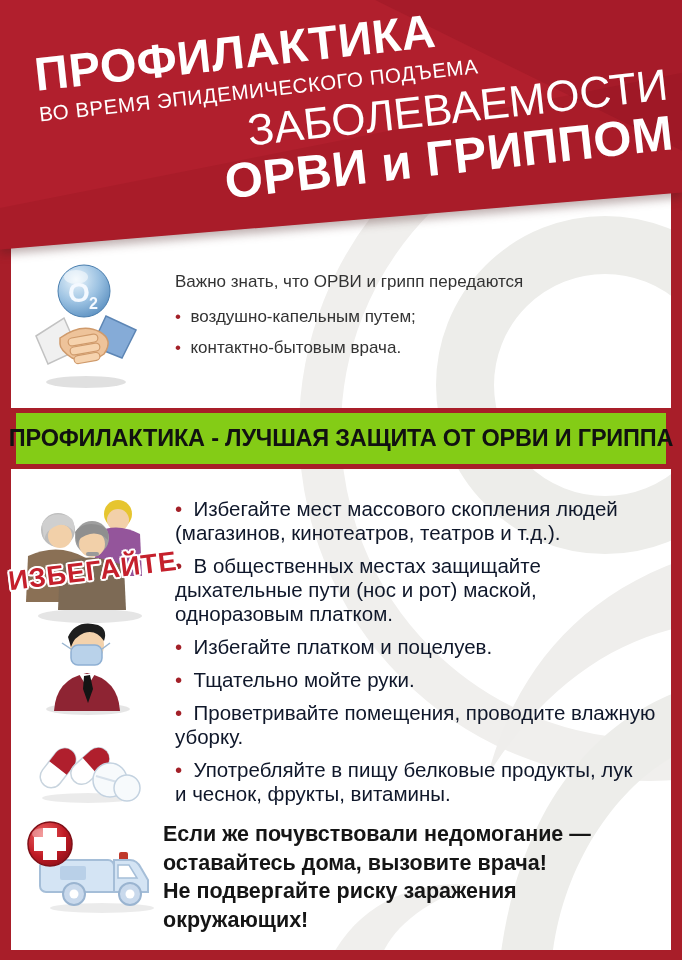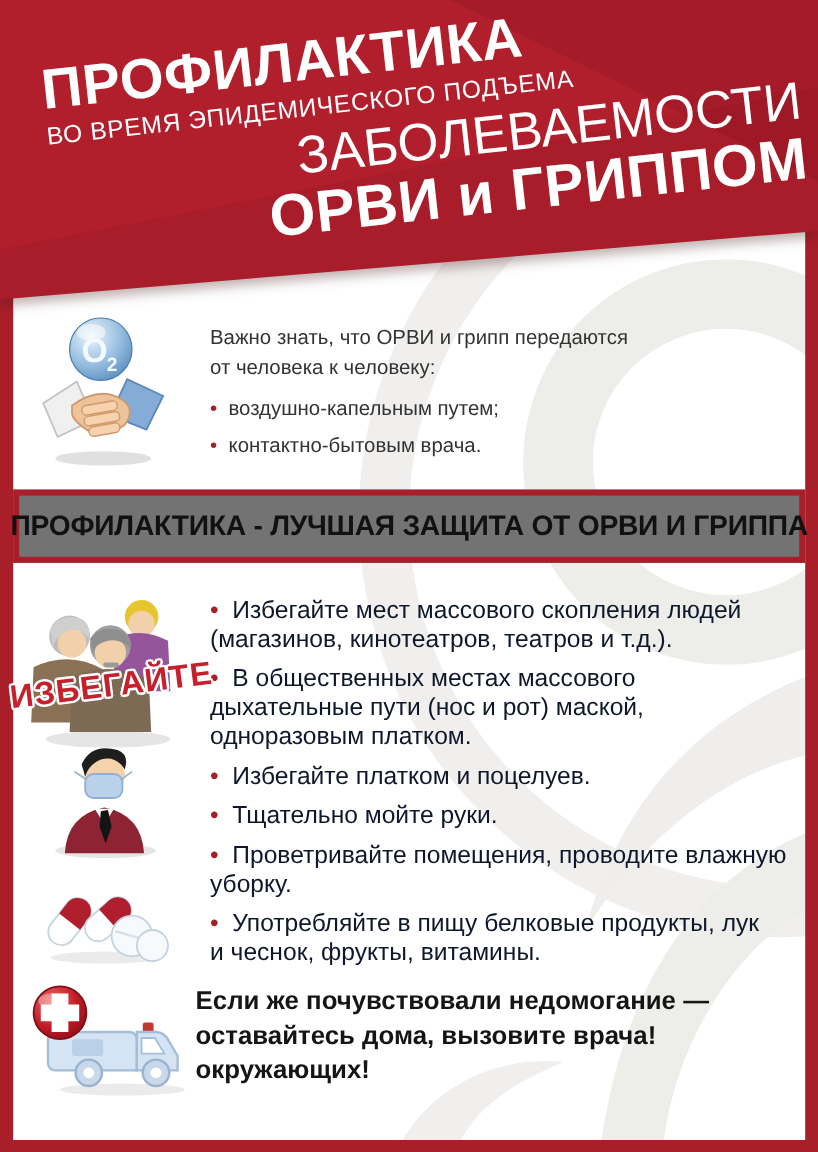--- a/index.html
+++ b/index.html
@@ -32,21 +32,21 @@
   
   .icon { position:absolute; z-index:6; }
   .intro-text { position:absolute; left:175px; top:270px; width:480px; z-index:6;
                 font-size:17px; line-height:24.5px; color:#333; }
   .intro-bullets { margin-top:8px; }
   .intro-bullet { margin:0 0 4px 0; line-height:27px; }
   .intro-bullet::before,{ }
   .dot-before::before { content:"•\00a0\00a0"; color:#a32028; }
   
   .banner-box { position:absolute; left:11px; top:408px; width:660px; height:61px; box-sizing:border-box;
-                border:5px solid #a81e29; background:#737373; z-index:6;
+                border:5px solid #a81e29; background:#84cc16; z-index:6;
                 display:flex; align-items:center; justify-content:center; }
   .banner-text { font-size:23.5px; font-weight:700; color:#111; letter-spacing:-.2px; white-space:nowrap; }
   
   .tips { position:absolute; left:175px; top:497px; width:495px; z-index:6;
           font-size:20.5px; line-height:24px; color:#0f172a; }
   .tip { margin:0 0 9px 0; }
   .tip-line { display:block; }
   
   .stamp { position:absolute; left:8px; top:556px; z-index:8;
            font-size:27px; font-weight:800; letter-spacing:1px; color:#c5202c;
@@ -108,21 +108,20 @@
     <path d="M26,34 Q48,18 66,28 Q80,36 70,50 Q54,62 38,54 Q26,46 26,40 Z" fill="#eec39a" stroke="#cf9a6b" stroke-width="1.5"></path>
     <g fill="#f6d3ae" stroke="#cf9a6b" stroke-width="1.2">
       <rect x="34" y="32" width="30" height="8" rx="4" transform="rotate(-10 49 36)"></rect>
       <rect x="36" y="41" width="30" height="8" rx="4" transform="rotate(-10 51 45)"></rect>
       <rect x="40" y="50" width="26" height="8" rx="4" transform="rotate(-10 53 54)"></rect>
     </g>
   </svg>
 
   <div class="intro-text">
     <div>Важно знать, что ОРВИ и грипп передаются</div>
-    <div>от человека к человеку:</div>
     <div class="intro-bullets">
       <div class="intro-bullet dot-before">воздушно-капельным путем;</div>
       <div class="intro-bullet dot-before">контактно-бытовым врача.</div>
     </div>
   </div>
 
   <div class="banner-box">
     <span class="banner-text">ПРОФИЛАКТИКА - ЛУЧШАЯ ЗАЩИТА ОТ ОРВИ И ГРИППА</span>
   </div>
 
@@ -155,21 +154,21 @@
     <path d="M41,57 L49,70 L57,57 Z" fill="#ffffff"></path>
     <path d="M46,59 L52,58 L55,72 L50,86 L45,72 Z" fill="#141414"></path>
   </svg>
 
   <div class="tips">
     <p class="tip">
       <span class="tip-line dot-before">Избегайте мест массового скопления людей</span>
       <span class="tip-line">(магазинов, кинотеатров, театров и т.д.).</span>
     </p>
     <p class="tip">
-      <span class="tip-line dot-before">В общественных местах массового</span>
+      <span class="tip-line dot-before">В общественных местах защищайте</span>
       <span class="tip-line">дыхательные пути (нос и рот) маской,</span>
       <span class="tip-line">одноразовым платком.</span>
     </p>
     <p class="tip">
       <span class="tip-line dot-before">Избегайте платком и поцелуев.</span>
     </p>
     <p class="tip">
       <span class="tip-line dot-before">Тщательно мойте руки.</span>
     </p>
     <p class="tip">
@@ -216,16 +215,17 @@
       </radialGradient>
     </defs>
     <circle cx="28" cy="26" r="22" fill="url(#gBadge)" stroke="#7e0f17" stroke-width="1.5"></circle>
     <ellipse cx="21" cy="16" rx="11" ry="6" fill="#ffffff" opacity=".35"></ellipse>
     <path d="M21,10 h14 v9 h9 v14 h-9 v9 h-14 v-9 h-9 v-14 h9 z" fill="#ffffff"></path>
   </svg>
 
   <div class="warning">
     <div>Если же почувствовали недомогание —</div>
     <div>оставайтесь дома, вызовите врача!</div>
+    <div>Не подвергайте риску заражения</div>
     <div>окружающих!</div>
   </div>
 
 </div>
 
 </body></html>

